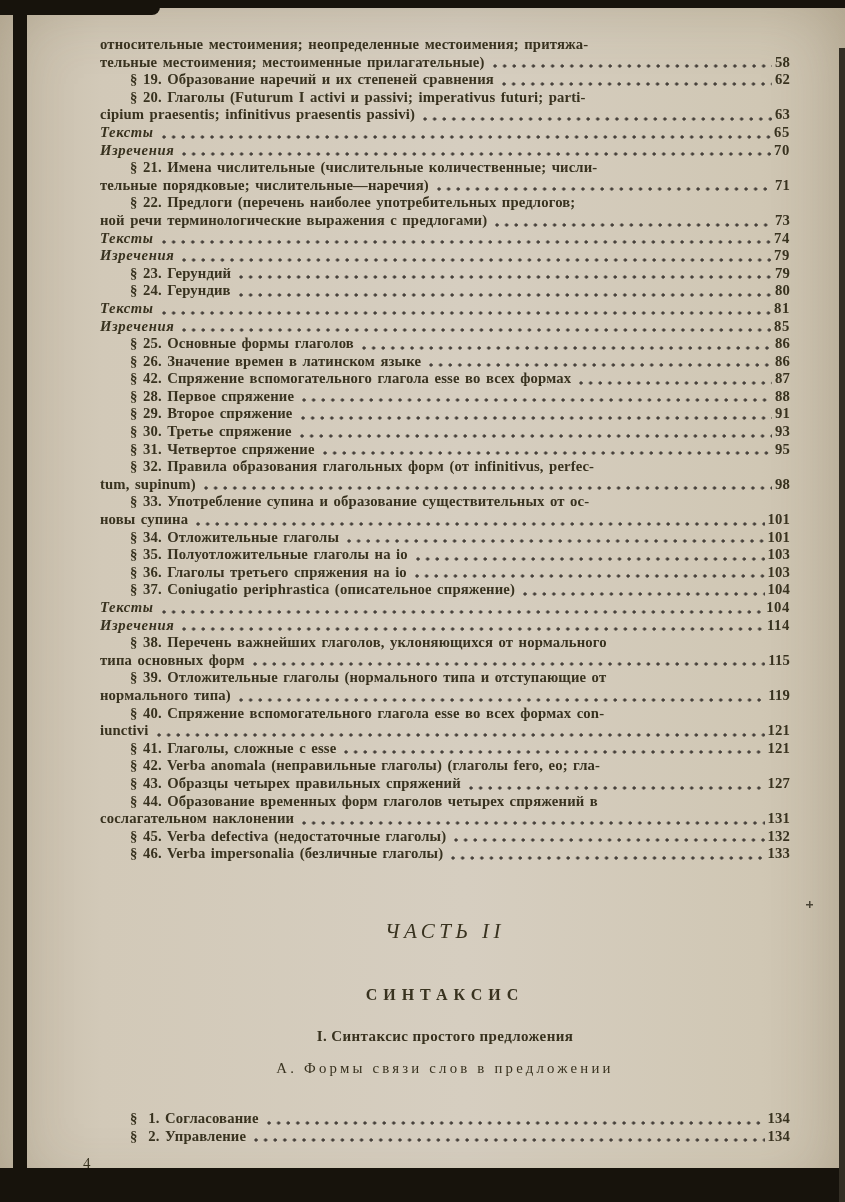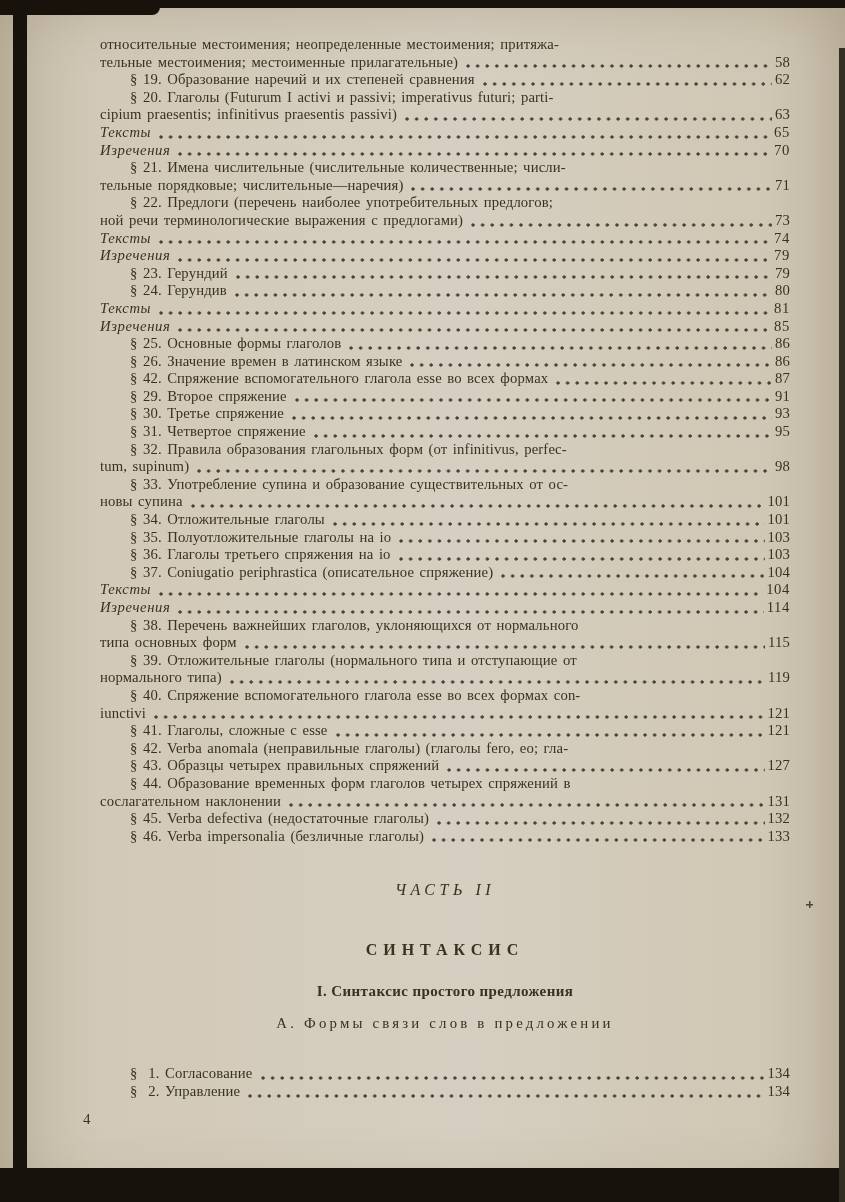--- a/index.html
+++ b/index.html
@@ -16,34 +16,34 @@
   .edge-top-left{top:0;left:0;width:160px;height:15px;border-radius:0 0 8px 0;}
   .edge-left{top:0;left:13px;width:14px;bottom:0;}
   .edge-bottom{bottom:0;left:0;right:0;height:34px;}
   .edge-right{top:48px;right:0;width:6px;bottom:0;background:#332e24;}
   .artifact{position:absolute;top:901px;right:32px;width:7px;height:7px;
     background:
       linear-gradient(#4a4436,#4a4436) 50% 0/1.5px 100% no-repeat,
       linear-gradient(#4a4436,#4a4436) 0 50%/100% 1.5px no-repeat;}
   .content{position:absolute;left:100px;right:55px;top:36px;}
   .toc .entry{margin:0;}
-  .line{font-size:14.7px;line-height:17.6px;word-spacing:1.6px;letter-spacing:.15px;white-space:pre-wrap;}
+  .line{font-size:14.7px;line-height:17.6px;word-spacing:1.6px;letter-spacing:.15px;white-space:pre-wrap;font-weight:bold;}
   .line.ind{padding-left:30px;}
   .entry.it .line{font-style:italic;letter-spacing:.6px;}
   .line.last{display:flex;align-items:center;}
   .txt{flex:0 1 auto;white-space:pre-wrap;}
   .leader{
     flex:1 1 14px;min-width:14px;height:4px;align-self:flex-end;
     margin:0 3px 3px 8px;
     background-image:radial-gradient(circle at 2px 2px,#46403a 1.35px,rgba(0,0,0,0) 1.9px);
     background-size:9.6px 4px;background-repeat:repeat-x;
   }
   .pg{flex:0 0 auto;font-style:normal;}
   .part-block{text-align:center;}
-  .part-title{margin-top:36px;font-style:italic;font-size:16px;letter-spacing:4.5px;}
+  .part-title{margin-top:56px;font-style:italic;font-size:21px;letter-spacing:4.5px;}
   .part-section{margin-top:42px;font-weight:bold;font-size:16px;letter-spacing:6px;}
   .part-sub1{margin-top:24px;font-weight:bold;font-size:15px;letter-spacing:.4px;}
   .part-sub2{margin-top:15px;font-size:14.8px;letter-spacing:3.2px;}
   #toc2{margin-top:33px;}
   .folio{margin:10px 0 0 -17px;font-size:15px;}
 </style>
 </head>
 <body>
 
 <div class="scan">
@@ -102,20 +102,23 @@
         <div class="entry">
           <div class="line last ind"><span class="txt">§ 25. Основные формы глаголов</span><span class="leader"></span><span class="pg">86</span></div>
         </div>
         <div class="entry">
           <div class="line last ind"><span class="txt">§ 26. Значение времен в латинском языке</span><span class="leader"></span><span class="pg">86</span></div>
         </div>
         <div class="entry">
           <div class="line last ind"><span class="txt">§ 42. Спряжение вспомогательного глагола esse во всех формах</span><span class="leader"></span><span class="pg">87</span></div>
         </div>
         <div class="entry">
+          <div class="line last ind"><span class="txt">§ 28. Первое спряжение</span><span class="leader"></span><span class="pg">88</span></div>
+        </div>
+        <div class="entry">
           <div class="line last ind"><span class="txt">§ 29. Второе спряжение</span><span class="leader"></span><span class="pg">91</span></div>
         </div>
         <div class="entry">
           <div class="line last ind"><span class="txt">§ 30. Третье спряжение</span><span class="leader"></span><span class="pg">93</span></div>
         </div>
         <div class="entry">
           <div class="line last ind"><span class="txt">§ 31. Четвертое спряжение</span><span class="leader"></span><span class="pg">95</span></div>
         </div>
         <div class="entry">
           <div class="line ind">§ 32. Правила образования глагольных форм (от infinitivus, perfec-</div>

